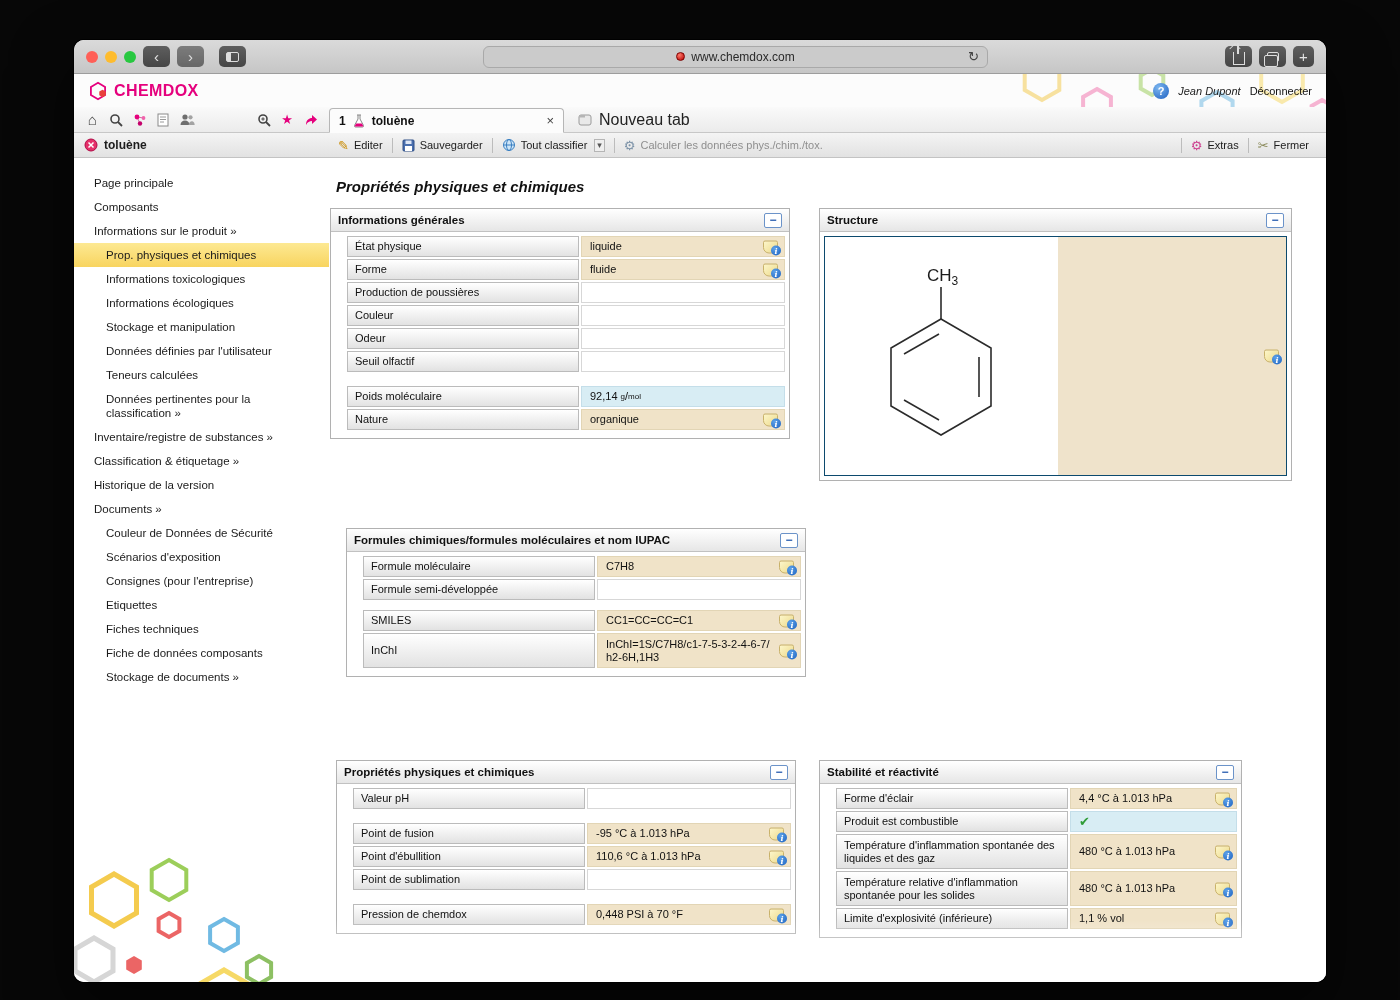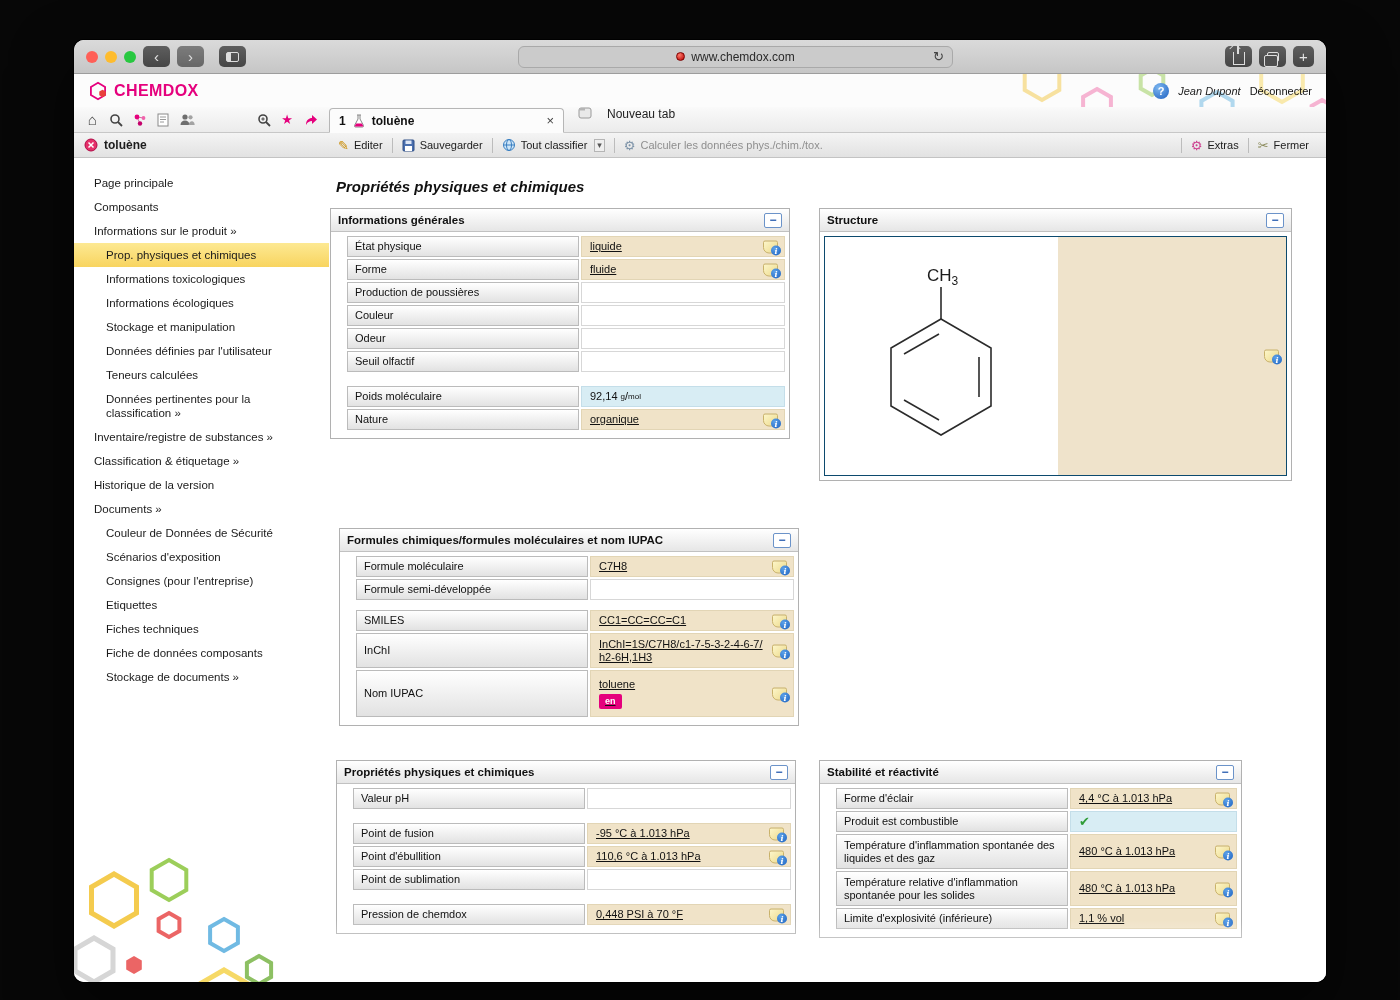--- a/index.html
+++ b/index.html
@@ -15,21 +15,21 @@
     border-bottom: 1px solid #9d9d9d; display: flex; align-items: center;
     padding: 0 12px; gap: 7px; }
   .tl { width: 12px; height: 12px; border-radius: 50%; }
   .tl-red { background: #ff5f57; } .tl-yellow { background: #febc2e; } .tl-green { background: #28c840; }
   .cbtn { min-width: 27px; height: 21px; border-radius: 5px;
     background: linear-gradient(#5e5e5e,#464646); color: #e3e3e3; display: flex;
     align-items: center; justify-content: center; font-size: 15px; line-height: 1; }
   .cbtn.small { min-width: 21px; }
   .st-glyph { width: 13px; height: 10px; border: 1.5px solid #ddd; border-radius: 2px; position: relative; }
   .st-glyph::before { content: ""; position: absolute; left: 0; top: 0; bottom: 0; width: 4px; background: #ddd; }
-  .url-field { width: 435px; height: 22px; margin: 0 auto; background: #cbcbcb;
+  .url-field { width: 505px; height: 22px; margin: 0 auto; background: #cbcbcb;
     border: 1px solid #a9a9a9; border-radius: 6px; display: flex; align-items: center;
     justify-content: center; gap: 6px; font-size: 12px; color: #2a2a2a; position: relative; }
   .favicon { width: 9px; height: 9px; border-radius: 50%;
     background: radial-gradient(circle at 35% 30%, #ff7a6a, #b50000); border: 1px solid #7e0000; }
   .reload { position: absolute; right: 8px; color: #444; font-size: 13px; }
   .share-glyph { width: 12px; height: 13px; border: 1.5px solid #ddd; border-top: none; position: relative; margin-top: 4px; }
   .share-glyph::before { content: ""; position: absolute; left: 3.6px; top: -9px; width: 1.5px; height: 11px; background: #ddd; }
   .share-glyph::after { content: ""; position: absolute; left: 1px; top: -9px; width: 7px; height: 7px;
     border-left: 1.5px solid #ddd; border-top: 1.5px solid #ddd; transform: rotate(45deg); transform-origin: top left; }
   .tabs-glyph { width: 12px; height: 10px; border: 1.5px solid #ddd; border-radius: 2px; position: relative; background: transparent; }
@@ -55,21 +55,21 @@
   .ticon { width: 23px; height: 20px; display: flex; align-items: center; justify-content: center; }
   .tool-gap { width: 56px; }
   .glyph-home { font-size: 15px; color: #3b3b3b; }
   .glyph-star { font-size: 13px; color: #e5007d; }
   .tabs-area { display: flex; align-items: flex-end; height: 100%; flex: 1; }
   .tab-active { width: 235px; height: 25px; margin-bottom: -1px; background: #fcfcfc;
     border: 1px solid #b6b6b6; border-bottom: 1px solid #fcfcfc; border-radius: 4px 4px 0 0;
     display: flex; align-items: center; gap: 6px; padding: 0 9px; font-size: 12px; }
   .tab-num, .tab-label { font-weight: bold; color: #111; }
   .tab-close { margin-left: auto; color: #444; font-size: 13px; }
-  .tab-new { display: flex; align-items: flex-start; gap: 15px; padding: 0 14px; height: 100%; font-size: 12px; color: #222; }
+  .tab-new { display: flex; align-items: center; gap: 7px; padding: 0 14px; height: 100%; font-size: 16px; color: #222; }
 
   
   .command-bar { height: 25px; background: linear-gradient(#f4f4f4,#e2e2e2);
     border-bottom: 1px solid #c3c3c3; display: flex; align-items: center; font-size: 11px; color: #1c1c1c; }
   .product-zone { width: 255px; flex-shrink: 0; display: flex; align-items: center; gap: 6px;
     padding: 0 10px; font-weight: bold; font-size: 12px; }
   .cmd-btn { display: flex; align-items: center; gap: 5px; padding: 0 9px; height: 100%; white-space: nowrap; }
   .cmd-btn.disabled { color: #8f8f8f; }
   .vsep { width: 1px; height: 15px; background: #bcbcbc; }
   .caret { font-size: 9px; color: #555; border: 1px solid #b5b5b5; background: #efefef;
@@ -89,39 +89,39 @@
   .nav-item.active { background: linear-gradient(#fde993,#f8d45f); }
   .hex-side { position: absolute; left: 0; bottom: -18px; z-index: 1; opacity: .85; }
 
   .main-area { flex: 1; position: relative; background: #fff; overflow: hidden; }
   .page-title { position: absolute; left: 7px; top: 20px; font-size: 15px; font-weight: bold;
     font-style: italic; color: #111; }
 
   .panel { position: absolute; background: #fff; border: 1px solid #b1b1b1; }
   #panel-general   { left: 1px;   top: 50px;  width: 460px; }
   #panel-structure { left: 490px; top: 50px;  width: 473px; }
-  #panel-formulas  { left: 10px;   top: 370px; width: 460px; }
+  #panel-formulas  { left: 17px;   top: 370px; width: 460px; }
   #panel-physchem  { left: 7px;   top: 602px; width: 460px; }
   #panel-stability { left: 490px; top: 602px; width: 423px; }
 
   .panel-header { height: 23px; background: linear-gradient(#ffffff,#e6e6e6);
     border-bottom: 1px solid #c1c1c1; display: flex; align-items: center; padding: 0 7px; }
   .panel-title { font-size: 11.5px; font-weight: bold; color: #111; }
   .collapse-btn { margin-left: auto; width: 18px; height: 15px; background: #fff;
     border: 1px solid #6b93c9; border-radius: 2px; color: #2b5fb0; font-size: 12px;
     font-weight: bold; line-height: 12px; text-align: center; }
 
   .panel-body { padding: 4px 4px 6px; }
   .frow { display: flex; gap: 2px; margin-bottom: 2px; position: relative; min-height: 21px; padding-left: 12px; }
   .flabel { width: 232px; flex-shrink: 0; background: linear-gradient(#ffffff,#e2e2e2);
     border: 1px solid #bbb; padding: 3px 7px; font-size: 11px; color: #111;
     display: flex; align-items: center; line-height: 13px; }
   .fvalue { flex: 1; border: 1px solid #d7d7d7; background: #fff; padding: 3px 26px 3px 8px;
     font-size: 11px; color: #111; display: flex; align-items: center; line-height: 13px; }
-  .fvalue.filled { background: #f0e3c8; border-color: #e2d5b5; text-decoration: underline; }
+  .fvalue.filled { background: #f0e3c8; border-color: #e2d5b5; }
   .fvalue.calc { background: #d8edf4; border-color: #c4dee9; }
   .frow.tall { min-height: 35px; }
   .frow.tall .fvalue { word-break: break-all; }
   .frow.xtall { min-height: 47px; }
   .iupac-val { flex-direction: column; align-items: flex-start; justify-content: center; gap: 3px; }
   .lang-badge { background: #e5007d; color: #fff; font-size: 9px; font-weight: bold;
     padding: 1px 6px; border-radius: 2px; }
   .rowgap { height: 12px; }
   .rowgap-sm { height: 8px; }
   sup.u { font-size: 8px; vertical-align: 4px; } sub.u { font-size: 8px; vertical-align: -2px; }
@@ -457,28 +457,20 @@
           <div class="frow">
             <div class="flabel">SMILES</div>
             <div class="fvalue filled">CC1=CC=CC=C1</div>
             <span class="info-icon"></span>
           </div>
           <div class="frow tall">
             <div class="flabel">InChI</div>
             <div class="fvalue filled">InChI=1S/C7H8/c1-7-5-3-2-4-6-7/h2-6H,1H3</div>
             <span class="info-icon"></span>
           </div>
-          <div class="frow xtall">
-            <div class="flabel">Nom IUPAC</div>
-            <div class="fvalue filled iupac-val">
-              <span>toluene</span>
-              <span class="lang-badge">en</span>
-            </div>
-            <span class="info-icon"></span>
-          </div>
         </div>
       </div>
 
       <div class="panel" id="panel-physchem">
         <div class="panel-header">
           <span class="panel-title">Propriétés physiques et chimiques</span>
           <span class="collapse-btn">−</span>
         </div>
         <div class="panel-body">
           <div class="frow">

